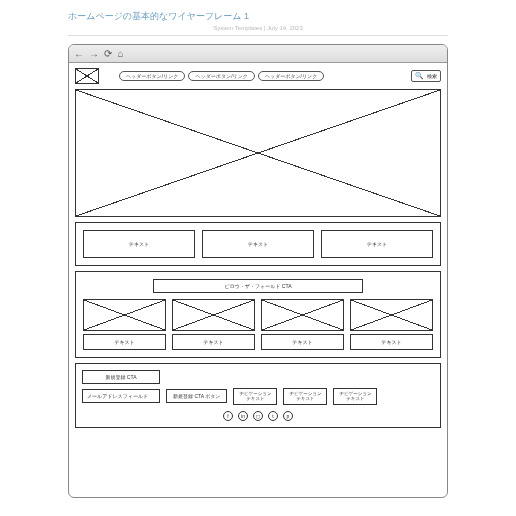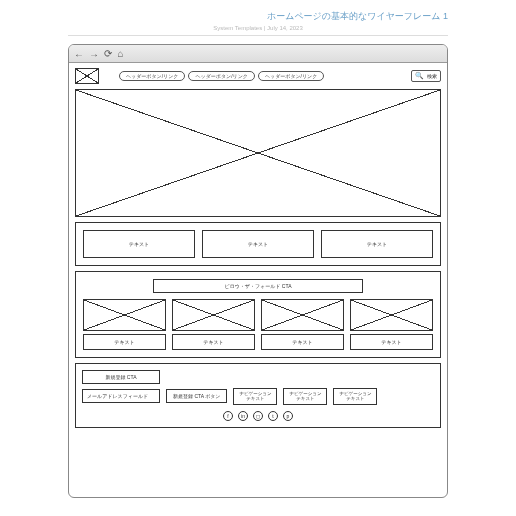--- a/index.html
+++ b/index.html
@@ -12,21 +12,21 @@
     font-size: 6px;
     color: #333;
   }
   .page {
     width: 516px;
     height: 516px;
     padding: 10px 68px 10px 68px;
     position: relative;
   }
   .title {
-    text-align: right;
+    text-align: left;
     color: #6aa0c8;
     font-size: 9px;
     font-weight: 500;
     margin-bottom: 2px;
   }
   .subtitle {
     text-align: center;
     color: #bbb;
     font-size: 6px;
     margin-bottom: 4px;

